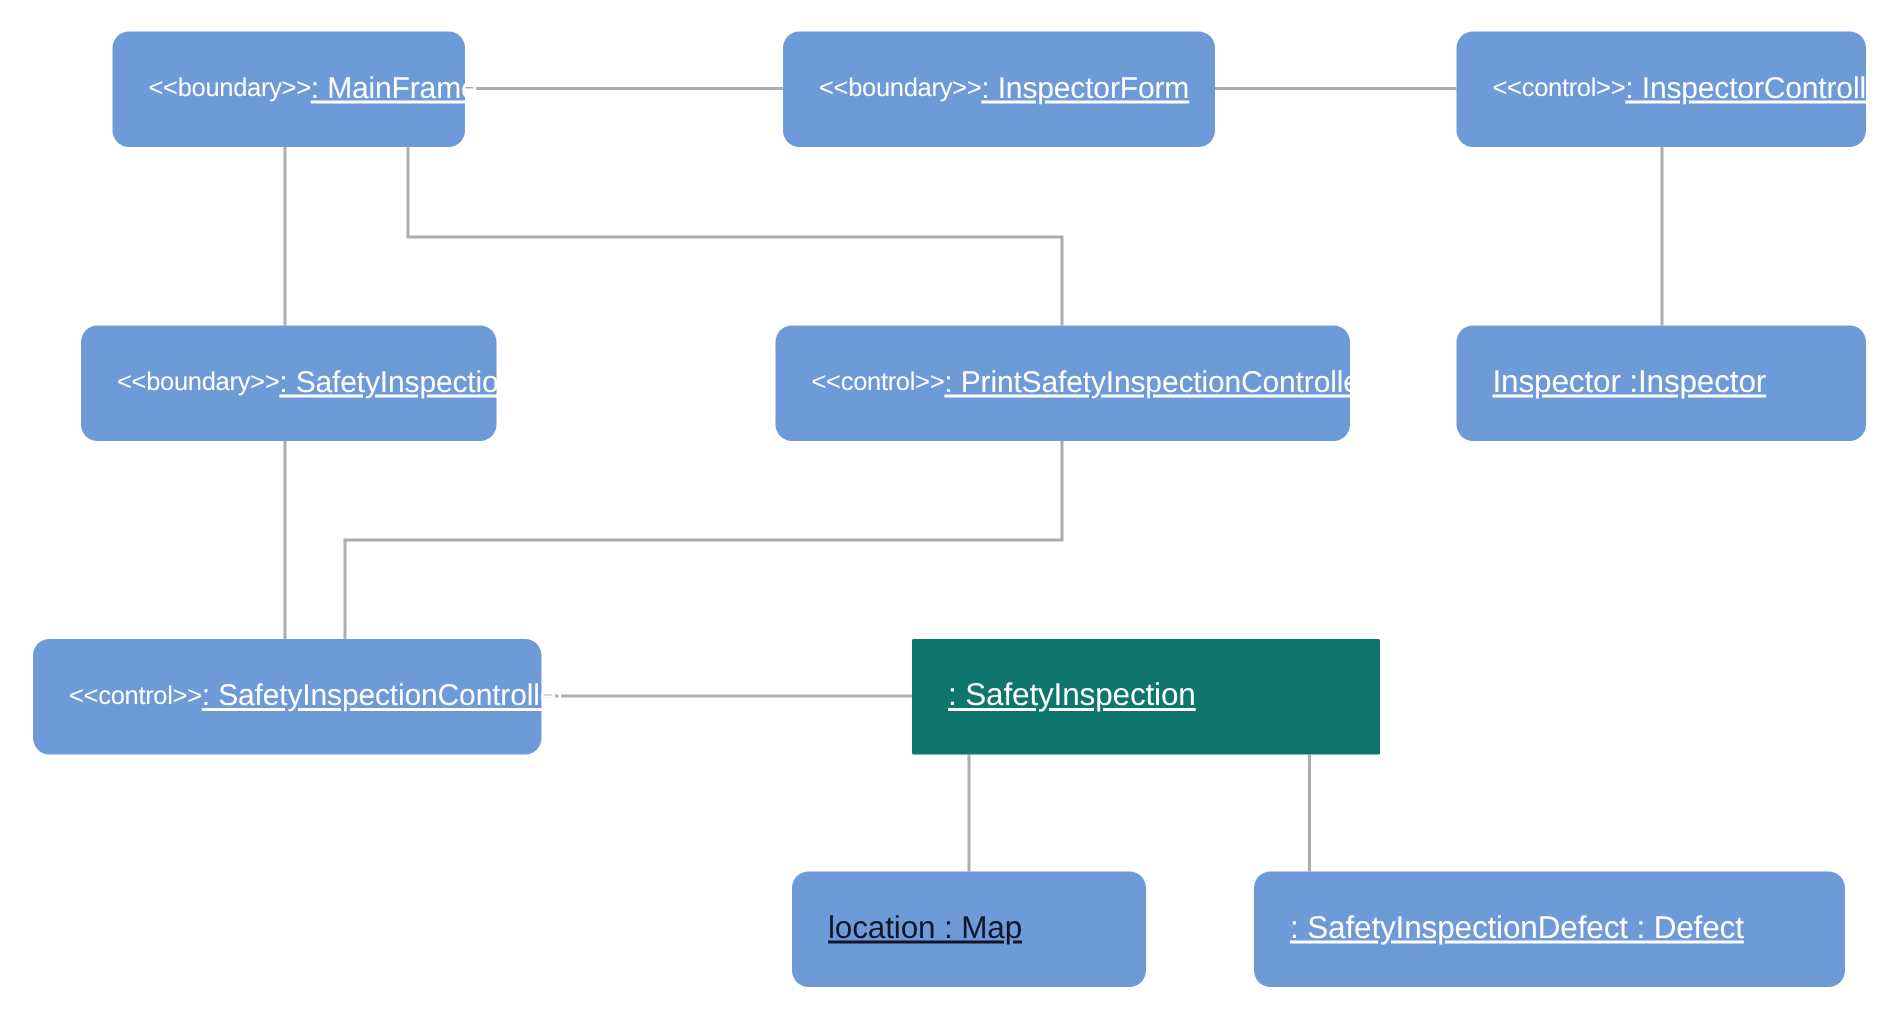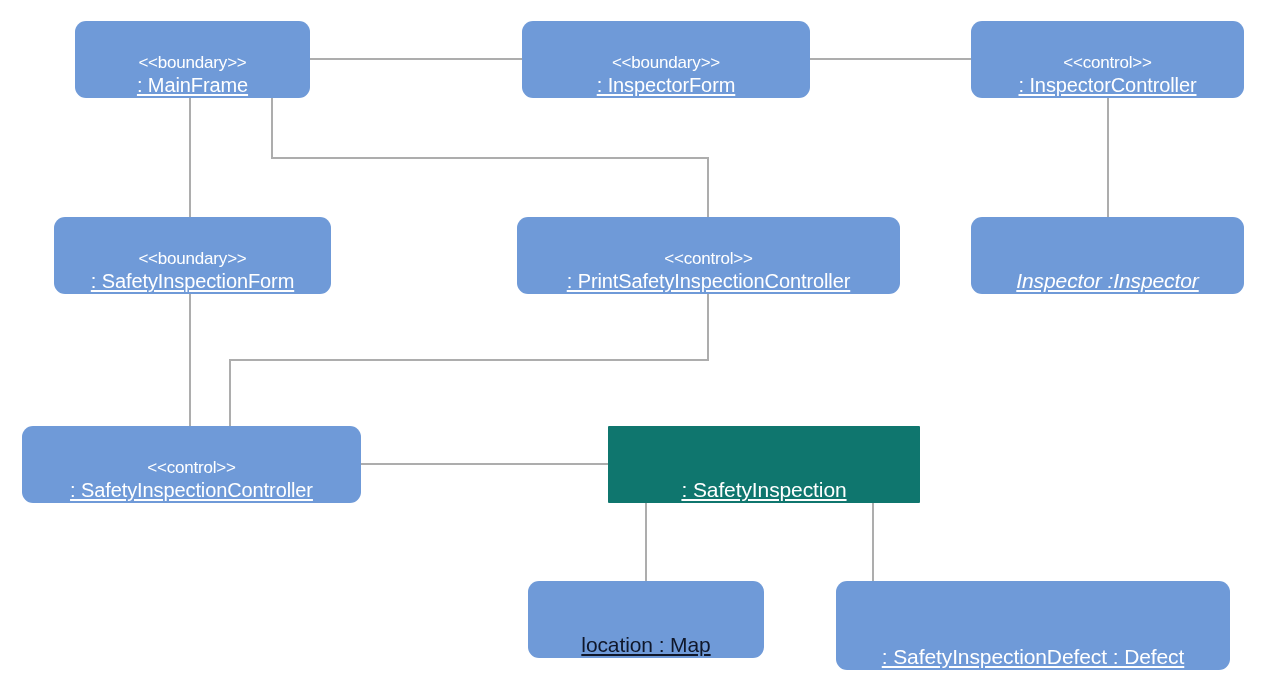--- a/index.html
+++ b/index.html
@@ -26,27 +26,28 @@
     width: 1264px;
     height: 681px;
     pointer-events: none;
   }
   .node {
     position: absolute;
     box-sizing: border-box;
     background: #6F9AD8;
     border-radius: 11px;
     display: flex;
-    flex-direction: column;
+    flex-direction: row;
     align-items: center;
-    justify-content: flex-end;
+    justify-content: flex-start;
     color: #ffffff;
     text-align: center;
     line-height: 1.18;
     z-index: 2;
+    padding-left: 24px;
   }
   .stereo {
     font-size: 17px;
     letter-spacing: -0.2px;
     white-space: nowrap;
     margin-bottom: 1px;
   }
   .iname {
     font-size: 20px;
     text-decoration: underline;
@@ -88,30 +89,30 @@
         <div class="iname">: InspectorController</div>
       </div>
       <div class="node" style="left: 54px; top: 217px; width: 277px; height: 77px; background: rgb(111, 154, 216); color: rgb(255, 255, 255); border-radius: 11px;">
         <div class="stereo">&lt;&lt;boundary&gt;&gt;</div>
         <div class="iname">: SafetyInspectionForm</div>
       </div>
       <div class="node" style="left: 517px; top: 217px; width: 383px; height: 77px; background: rgb(111, 154, 216); color: rgb(255, 255, 255); border-radius: 11px;">
         <div class="stereo">&lt;&lt;control&gt;&gt;</div>
         <div class="iname">: PrintSafetyInspectionController</div>
       </div>
-      <div class="node single" style="left: 971px; top: 217px; width: 273px; height: 77px; background: rgb(111, 154, 216); color: rgb(255, 255, 255); border-radius: 11px; font-style: italic;">
+      <div class="node single" style="left: 971px; top: 217px; width: 273px; height: 77px; background: rgb(111, 154, 216); color: rgb(255, 255, 255); border-radius: 11px;">
         <div class="iname">Inspector :Inspector</div>
       </div>
       <div class="node" style="left: 22px; top: 426px; width: 339px; height: 77px; background: rgb(111, 154, 216); color: rgb(255, 255, 255); border-radius: 11px;">
         <div class="stereo">&lt;&lt;control&gt;&gt;</div>
         <div class="iname">: SafetyInspectionController</div>
       </div>
       <div class="node single" style="left: 608px; top: 426px; width: 312px; height: 77px; background: #0f766e; color: rgb(255, 255, 255); border-radius: 1px;">
         <div class="iname">: SafetyInspection</div>
       </div>
       <div class="node single" style="left: 528px; top: 581px; width: 236px; height: 77px; background: rgb(111, 154, 216); color: #0f172a; border-radius: 11px;">
         <div class="iname">location : Map</div>
       </div>
-      <div class="node single" style="left: 836px; top: 581px; width: 394px; height: 89px; background: rgb(111, 154, 216); color: rgb(255, 255, 255); border-radius: 11px;">
+      <div class="node single" style="left: 836px; top: 581px; width: 394px; height: 77px; background: rgb(111, 154, 216); color: rgb(255, 255, 255); border-radius: 11px;">
         <div class="iname">: SafetyInspectionDefect : Defect</div>
       </div>
     </div>
 </div>
 
 </body></html>

